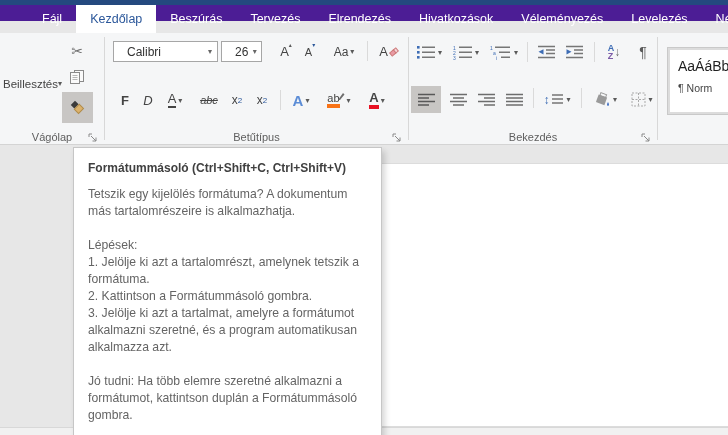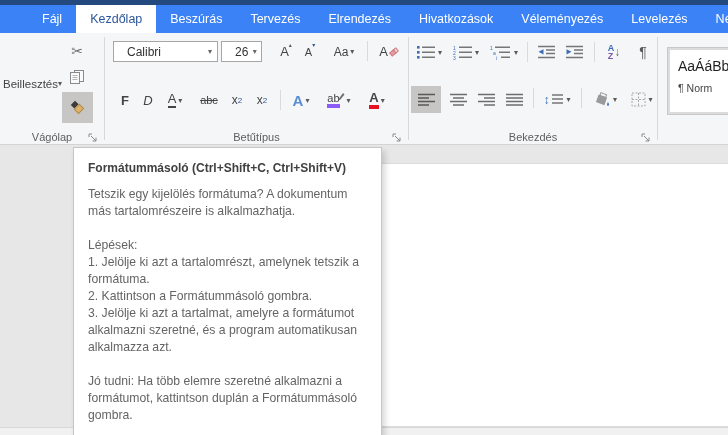--- a/index.html
+++ b/index.html
@@ -1,21 +1,21 @@
 <!DOCTYPE html>
 <html><head>
 <meta charset="utf-8">
 <style>
   * { margin:0; padding:0; box-sizing:border-box; }
   html,body { width:728px; height:435px; }
   body { font-family:"Liberation Sans", sans-serif; overflow:hidden; background:#e7e7e7; }
   #app { position:relative; width:728px; height:435px; overflow:hidden; background:#e7e7e7; }
 
   
-  .tabbar { position:absolute; left:0; top:0; width:728px; height:33px; background:#3b82f6; }
+  .tabbar { position:absolute; left:0; top:0; width:728px; height:21px; background:#4c1d95; }
   .tabbar::before { content:""; position:absolute; left:0; top:0; width:100%; height:5px; background:#24497f; }
   .tabs { position:absolute; left:28px; top:5px; height:28px; display:flex; align-items:stretch; }
   .tab { display:flex; align-items:center; padding:0 14px; color:#fff; font-size:12.5px; cursor:default; }
   .tab.active { background:#fff; color:#2b579a; }
 
   
   .ribbon { position:absolute; left:0; top:33px; width:728px; height:112px; background:#f5f6f7; border-bottom:1px solid #d4d4d4; }
   .rgroup { position:absolute; top:0; height:111px; }
   .gsep { position:absolute; top:4px; height:103px; width:1px; background:#d8d8d8; }
   .glabel { position:absolute; bottom:1px; left:0; right:0; text-align:center; font-size:11px; color:#5e5e5e; }
@@ -32,21 +32,21 @@
 
   
   .combo { position:absolute; top:8px; height:21px; background:#fff; border:1px solid #a6a6a6; display:flex; align-items:center; font-size:12px; color:#333; cursor:pointer; }
   .combo .cval { flex:1; padding-left:5px;margin-left:8px; }
   .combo .carr { width:14px; text-align:center; font-size:8px; color:#666; }
 
   
   .fbtn { font-size:13px; }
   .ulbl { border-bottom:2px solid #444; line-height:1.1; }
   .redbar { border-bottom:4px solid #e81123; line-height:1.1; font-weight:bold; }
-  .ylbar { border-bottom:4px solid #8b5cf6; line-height:1.1; }
+  .ylbar { border-bottom:4px solid #f97316; line-height:1.1; }
   sub,sup { color:#2b579a; font-size:8px; }
 
   
   .style-tile { position:absolute; left:10px; top:15px; width:75px; height:66px; background:#fff; border:2px solid #dcdcdc; box-shadow:0 0 0 1px #c9c9c9; padding:8px 0 0 8px; cursor:pointer; overflow:hidden; }
   .style-prev { font-size:14px; color:#1f1f1f; white-space:nowrap; }
   .style-name { font-size:10.5px; color:#444; margin-top:8px; white-space:nowrap; }
 
   
   .doc-area { position:absolute; left:0; top:146px; width:728px; height:289px; background:#e7e7e7; }
   .page { position:absolute; left:95px; top:17px; width:700px; height:264px; background:#fff; border:1px solid #dcdcdc; }
@@ -153,21 +153,21 @@
       <div class="btn fbtn" style="left:10px;top:55px;width:20px;height:24px;font-weight:bold;">
         <span>F</span>
       </div>
       <div class="btn fbtn" style="left:33px;top:55px;width:20px;height:24px;font-style:italic;">
         <span>D</span>
       </div>
       <div class="btn fbtn" style="left:56px;top:55px;width:28px;height:24px;">
         <span class="ulbl">A</span>
           <span class="drop">▾</span>
       </div>
-      <div class="btn" style="left:90px;top:55px;width:28px;height:24px;font-size:11px;text-decoration:line-through;">
+      <div class="btn" style="left:90px;top:55px;width:28px;height:24px;font-size:11px;text-decoration:line-through;font-style:italic;">
         <span>abc</span>
       </div>
       <div class="btn" style="left:121px;top:55px;width:22px;height:24px;font-size:12px;">
         <span>x</span>
           <sub>2</sub>
       </div>
       <div class="btn" style="left:146px;top:55px;width:22px;height:24px;font-size:12px;">
         <span>x</span>
           <sup>2</sup>
       </div>

